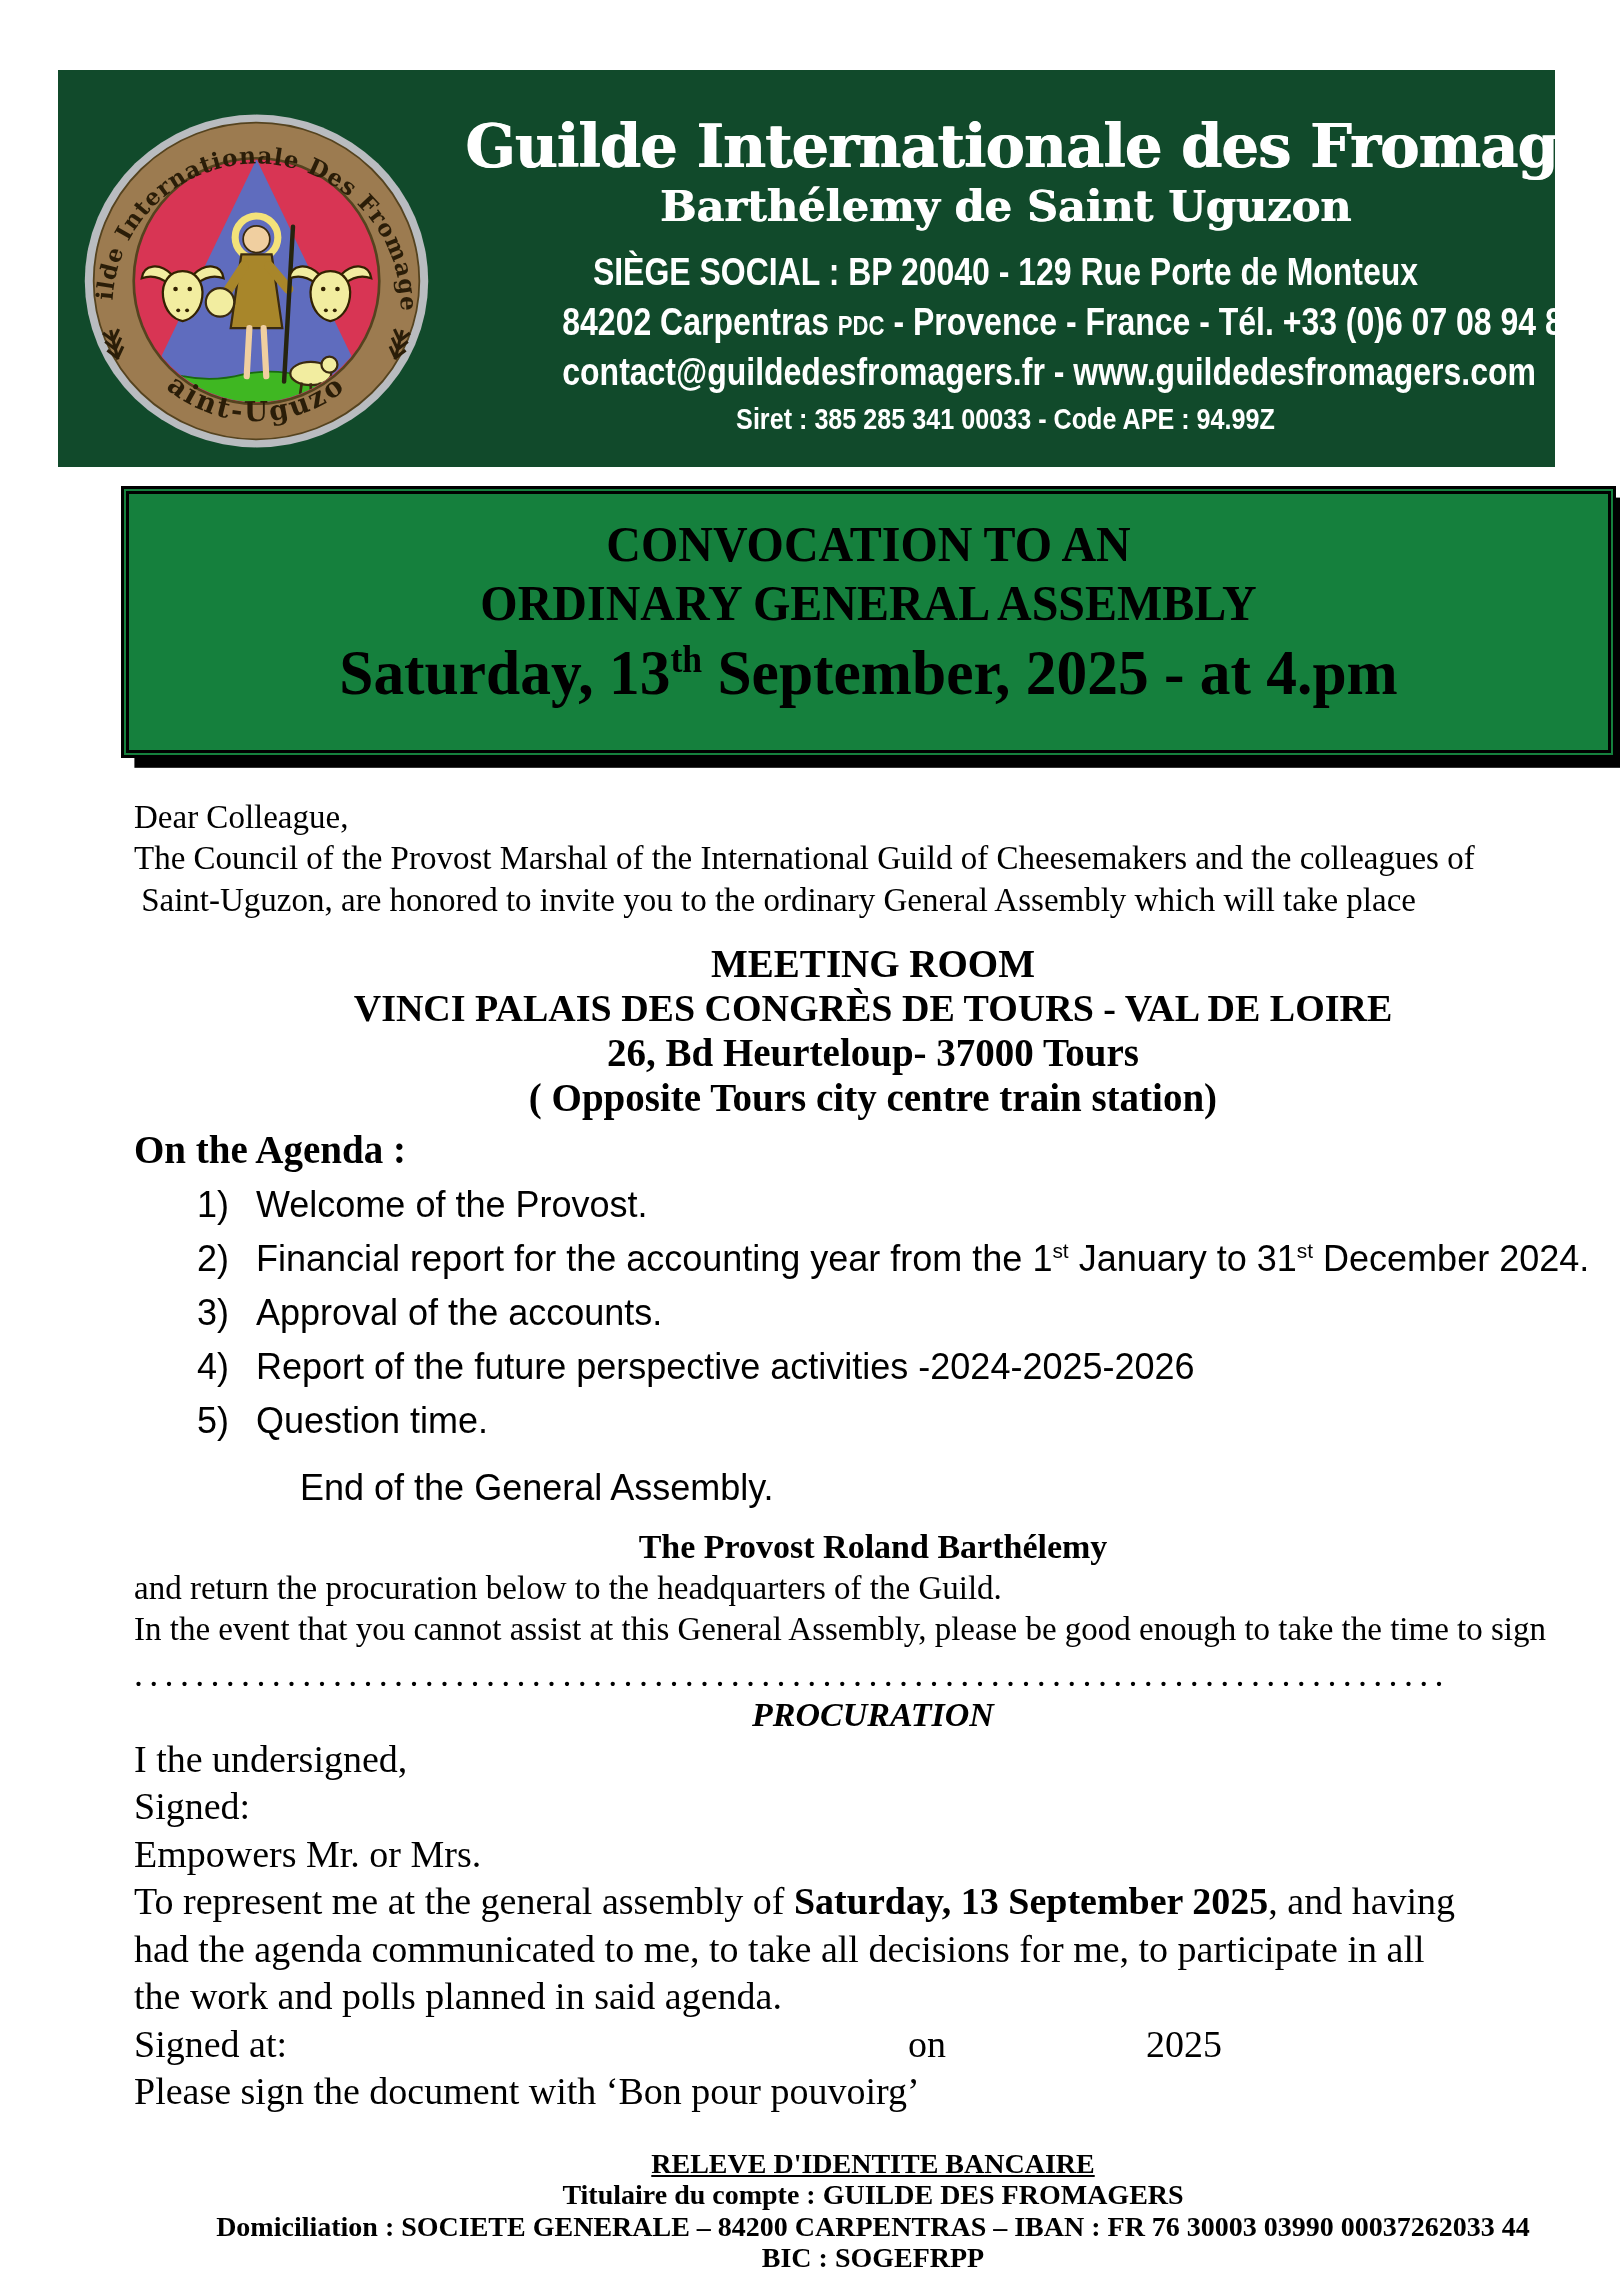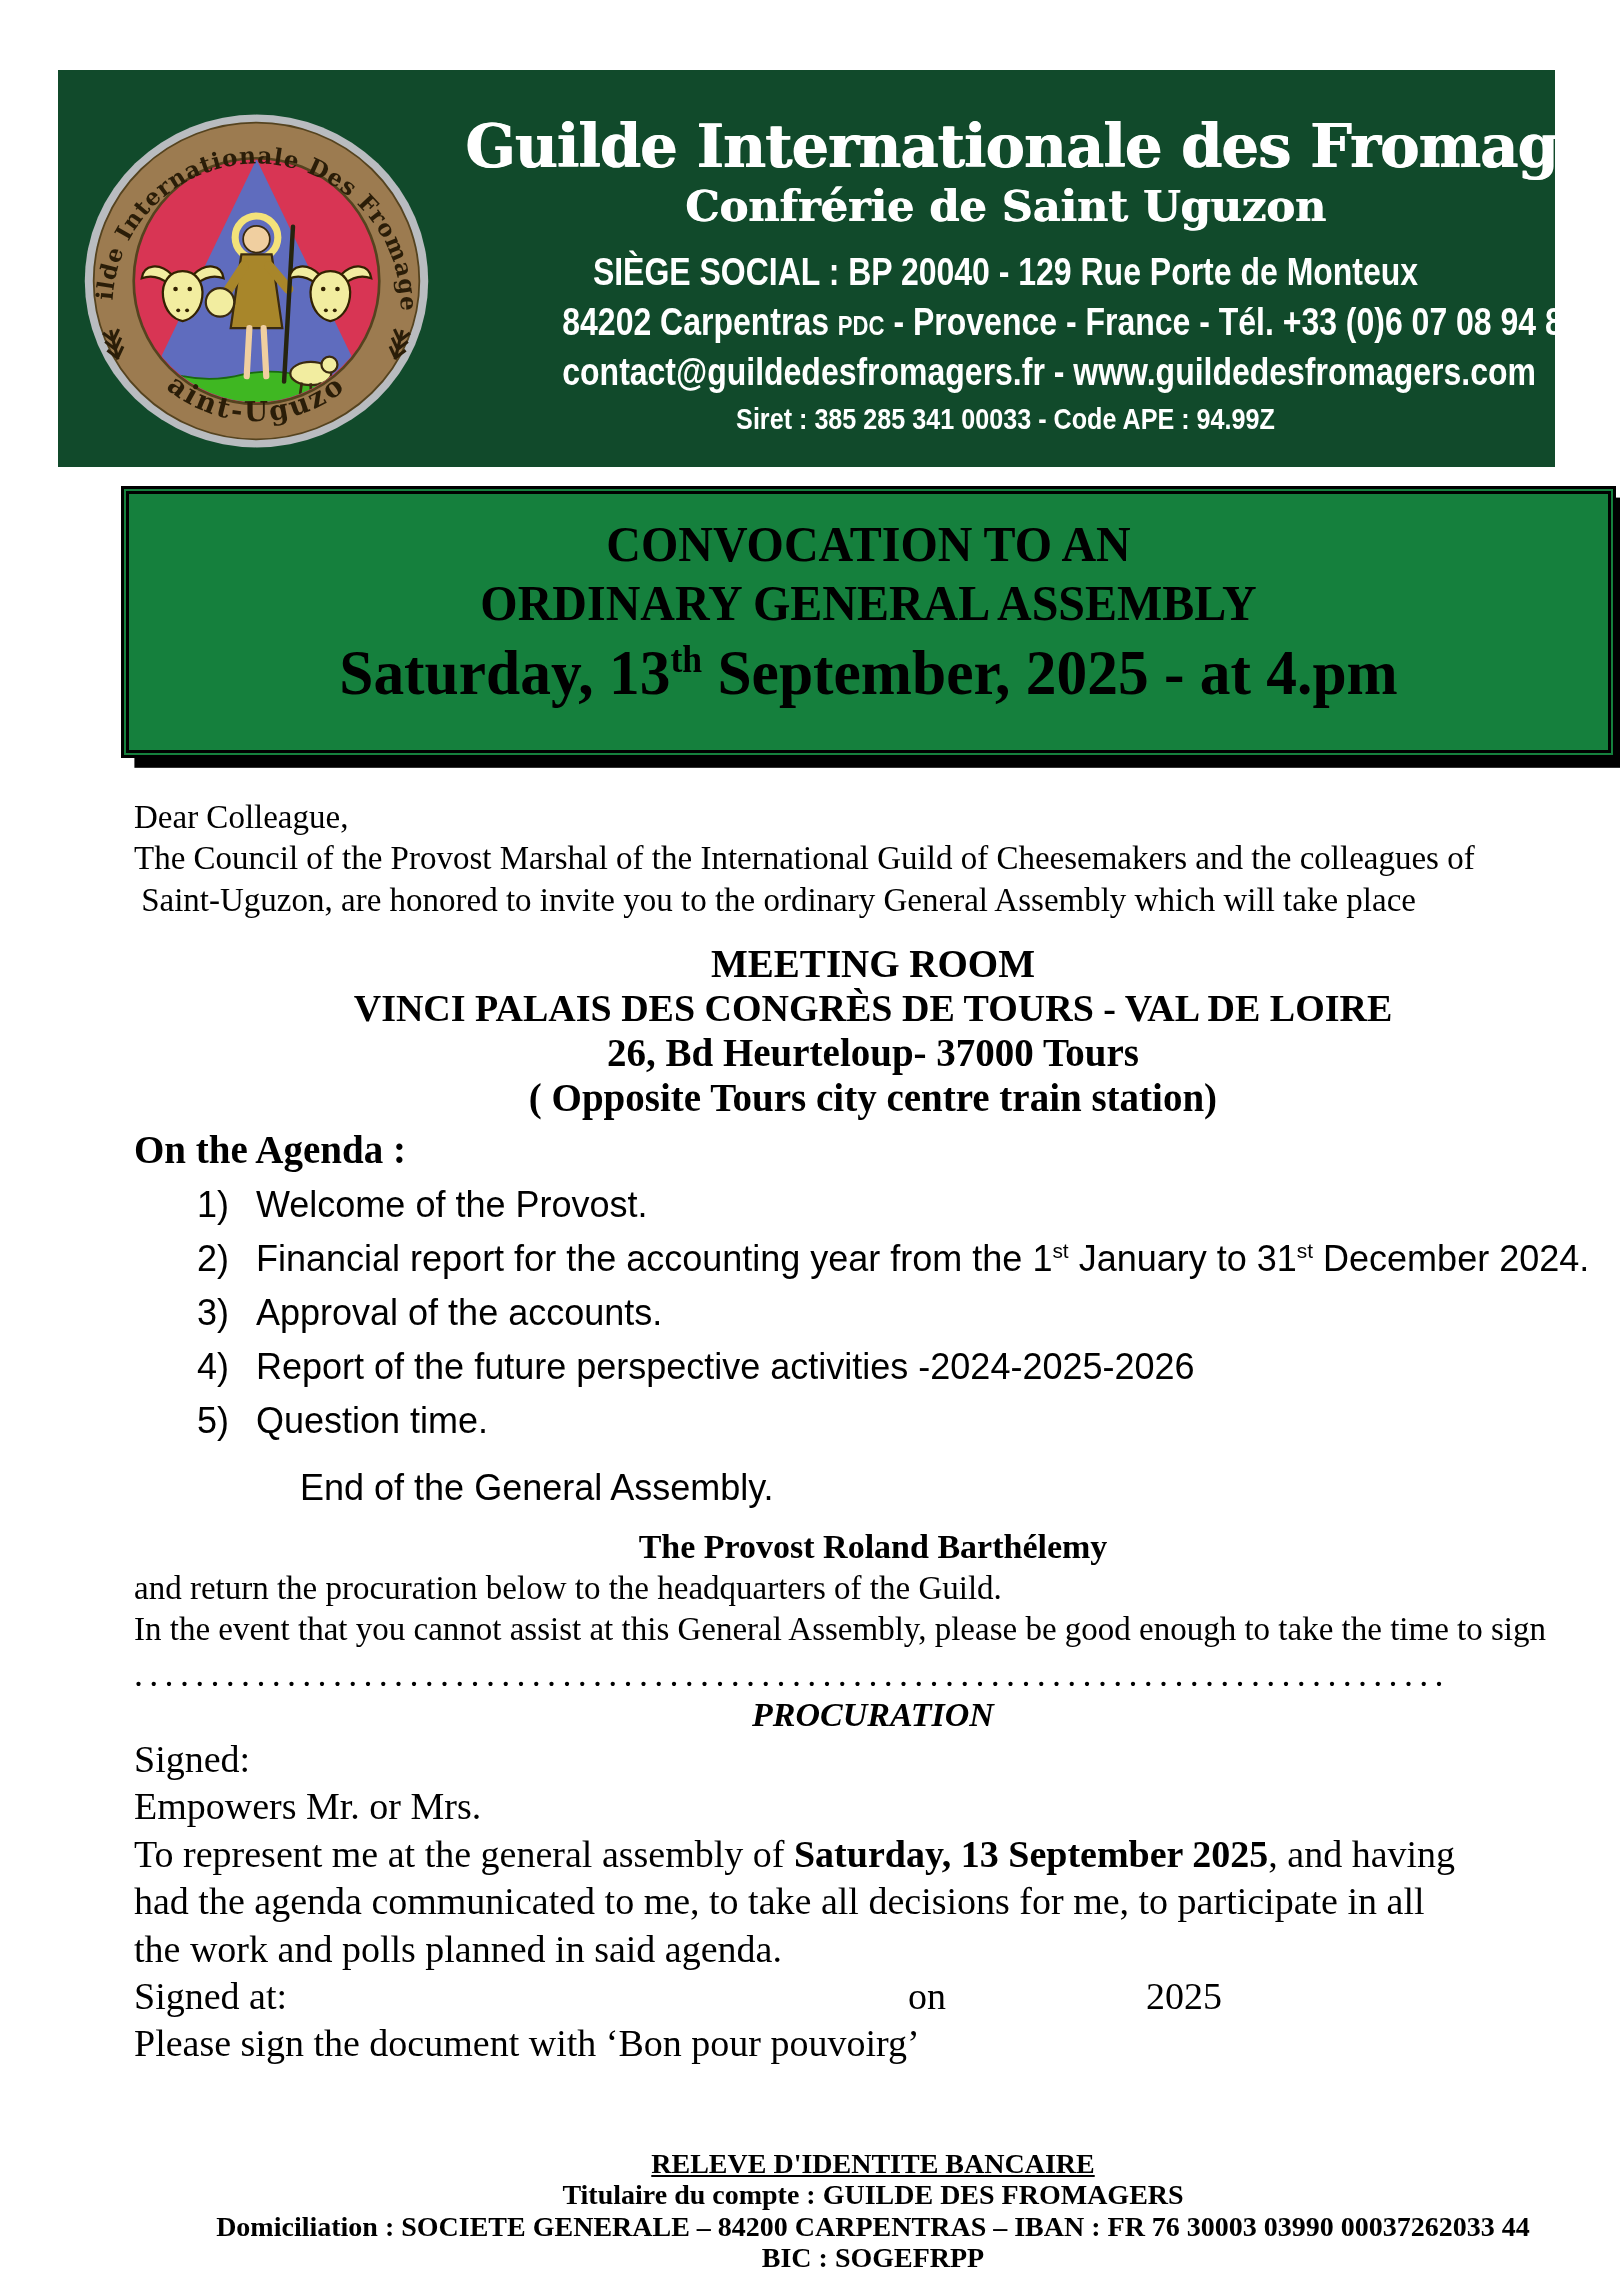--- a/index.html
+++ b/index.html
@@ -126,21 +126,21 @@
       <text font-family="DejaVu Serif, serif" font-size="26" font-weight="bold" fill="#2a1d08" letter-spacing="1">
         <textPath href="#arcTop" startOffset="50%" text-anchor="middle">Guilde Internationale Des Fromagers</textPath>
       </text>
       <text font-family="DejaVu Serif, serif" font-size="31" font-weight="bold" fill="#2a1d08" letter-spacing="3">
         <textPath href="#arcBot" startOffset="50%" text-anchor="middle">Saint-Uguzon</textPath>
       </text>
     </svg>
 
     <div class="banner-text">
       <div class="bt1">Guilde Internationale des Fromagers</div>
-      <div class="bt2">Confrérie de Saint Uguzon</div>
+      <div class="bt2">Barthélemy de Saint Uguzon</div>
       <div class="baddr baddr1"><span class="lbl">SIÈGE SOCIAL : </span><span>BP 20040 - 129 Rue Porte de Monteux</span></div>
       <div class="baddr baddr2"><span>84202 Carpentras </span><span class="small-caps">PDC</span><span> - Provence - France - </span><span>Tél. +33 (0)6 07 08 94 81</span></div>
       <div class="baddr baddr3">contact@guildedesfromagers.fr - www.guildedesfromagers.com</div>
       <div class="bsiret">Siret : 385 285 341 00033 - Code APE : 94.99Z</div>
     </div>
   </div>
 
   <div class="title-box">
     <div class="tb1">CONVOCATION TO AN</div>
     <div class="tb2">ORDINARY GENERAL ASSEMBLY</div>
@@ -183,20 +183,21 @@
     </div>
     <div class="agenda-close">End of the General Assembly.</div>
 
     <div class="provost">The Provost Roland Barthélemy</div>
     <div class="note">and return the procuration below to the headquarters of the Guild.</div>
     <div class="note">In the event that you cannot assist at this General Assembly, please be good enough to take the time to sign</div>
 
     <div class="dots">..........................................................................................</div>
 
     <div class="proc-head">PROCURATION</div>
+    <div class="pln">I the undersigned,</div>
     <div class="pln">Signed:</div>
     <div class="pln">Empowers Mr. or Mrs.</div>
     <div class="pln"><span>To represent me at the general assembly of </span><span class="bold">Saturday, 13 September 2025</span><span>, and having</span></div>
     <div class="pln">had the agenda communicated to me, to take all decisions for me, to participate in all</div>
     <div class="pln">the work and polls planned in said agenda.</div>
     <div class="signed-row">
       <span>Signed at:</span>
       <span class="signed-on">on</span>
       <span class="signed-year">2025</span>
     </div>

